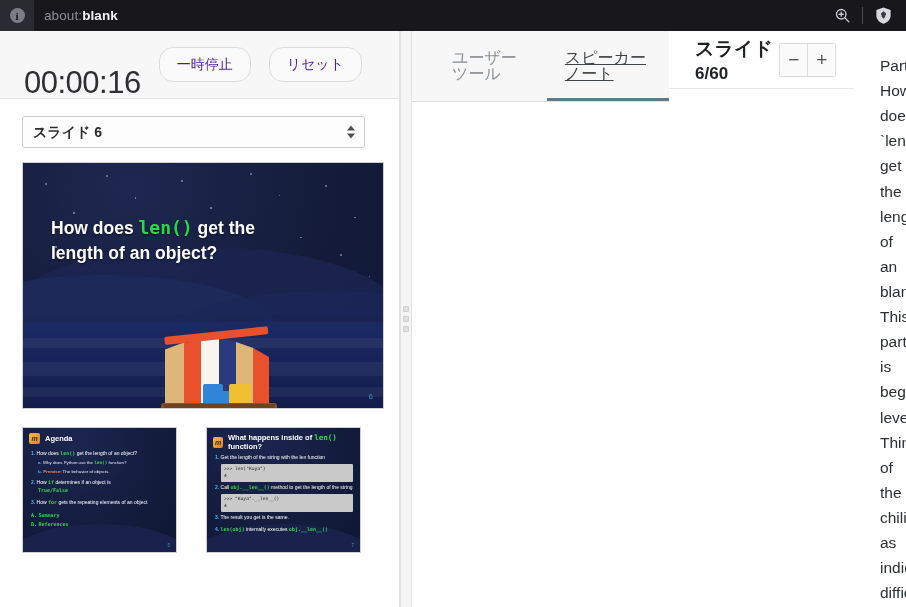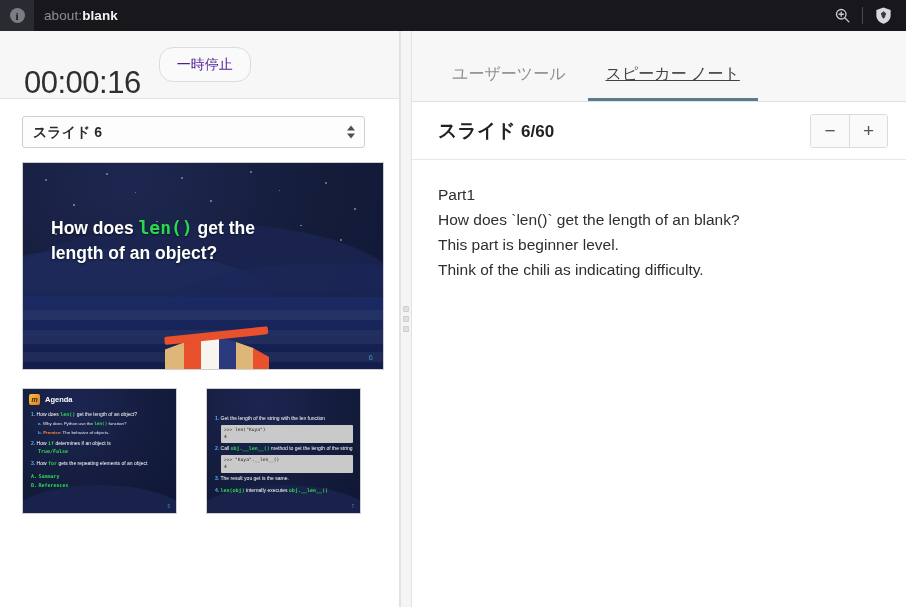--- a/index.html
+++ b/index.html
@@ -130,21 +130,21 @@
     color: #555;
   }
   .arr { width: 0; height: 0; border-left: 4.5px solid transparent; border-right: 4.5px solid transparent; }
   .arr-up { border-bottom: 5px solid #4f4f4f; }
   .arr-dn { border-top: 5px solid #4f4f4f; }
 
   
   .slide-main {
     margin: 0 22px;
     width: 362px;
-    height: 208px;
+    height: 247px;
     position: relative;
     overflow: hidden;
     background: #141c3a;
     border: 1px solid #cfcfcf;
   }
   .sky {
     position: absolute; inset: 0;
     background:
       radial-gradient(ellipse at 30% 10%, #1e2750 0%, #141c3a 55%, #101738 100%);
   }
@@ -331,21 +331,21 @@
   }
   .grip { display: flex; flex-direction: column; gap: 4px; }
   .grip span {
     display: block; width: 6px; height: 6px;
     background: #e0e0e0; border: 1px solid #cecece; border-radius: 1px;
   }
 
   
   .right-pane {
     flex: 1;
-    display: flex; flex-direction: column;
+    display: flex; flex-direction: row;
     background: #fff;
   }
   .tabs {
     height: 71px;
     background: #f7f7f7;
     border-bottom: 1px solid #e0e0e0;
     display: flex;
     align-items: flex-end;
     padding-left: 22px;
     gap: 4px;
@@ -437,20 +437,21 @@
   </div>
 </div>
 
 <div class="app">
 
   <div class="left-pane">
 
     <div class="timer-bar">
       <div class="timer-value">00:00:16</div>
       <button class="timer-btn">一時停止</button>
+      <button class="timer-btn">リセット</button>
     </div>
 
     <div class="left-content">
 
       <div class="slide-select-wrap">
         <select class="slide-select">
           <option>スライド 6</option>
         </select>
         <span class="select-arrows">
           <i class="arr arr-up"></i>
@@ -539,20 +540,24 @@
               <span class="tb-green">Summary</span></div>
             <div class="tb-row"><span class="tb-green">B.</span>
               <span class="tb-green">References</span></div>
           </div>
           <div class="thumb-pg">5</div>
         </div>
 
         <div class="thumb">
           <div class="thumb-sky"></div>
           <div class="thumb-hill"></div>
+          <div class="thumb-head">
+            <span class="thumb-logo">m</span>
+            <span><span>What happens inside of </span><span class="tb-green" style="font-size:7.5px">len()</span><span> function?</span></span>
+          </div>
           <div class="thumb-body" style="top:26px">
             <div class="tb-row"><span class="tb-num">1.</span>
               <span>Get the length of the string with the len function</span></div>
             <div class="tb-code" style="white-space:pre">&gt;&gt;&gt; len("Kuya")
 4</div>
             <div class="tb-row"><span class="tb-num">2.</span>
               <span>Call </span><span class="tb-green">obj.__len__()</span><span> method to get the length of the string</span></div>
             <div class="tb-code" style="white-space:pre">&gt;&gt;&gt; "Kuya".__len__()
 4</div>
             <div class="tb-row"><span class="tb-num">3.</span>

